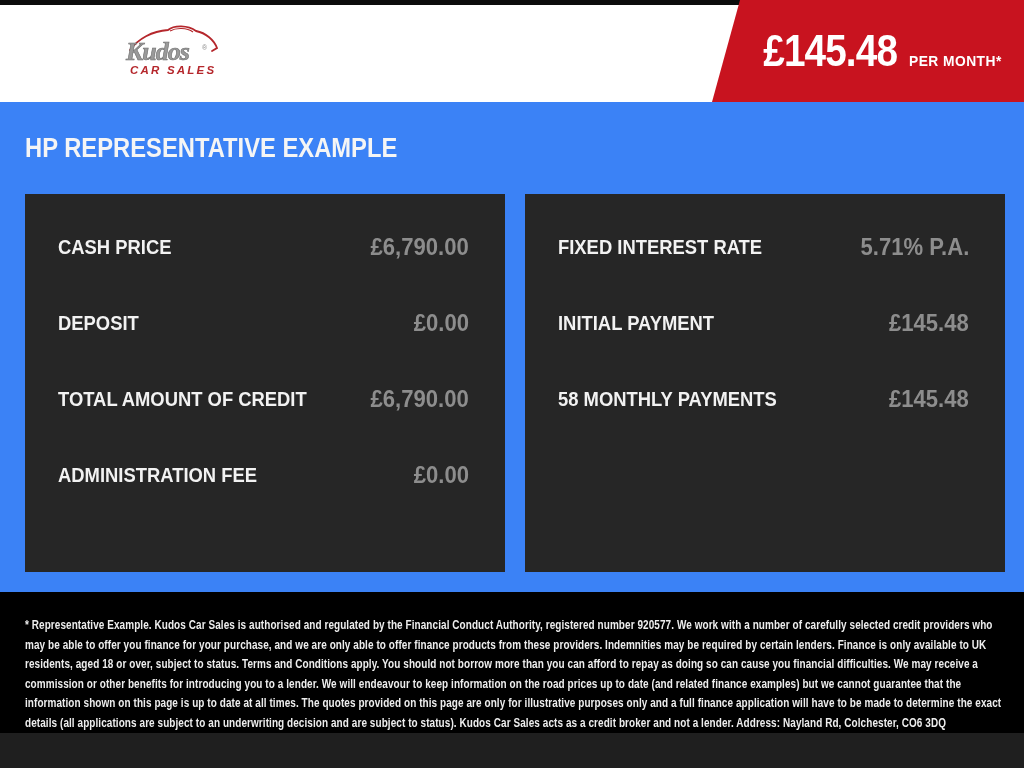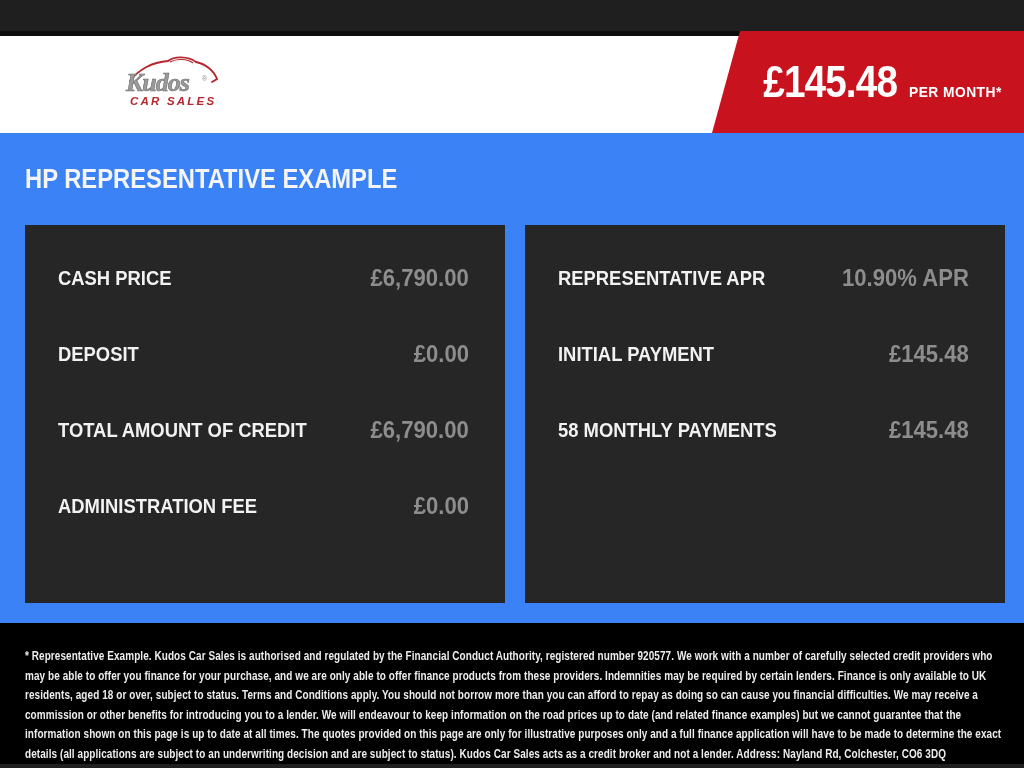--- a/index.html
+++ b/index.html
@@ -2,21 +2,21 @@
 <html><head>
 <meta charset="utf-8">
 <style>
   html,body{margin:0;padding:0;}
   body{
     width:1024px;height:768px;overflow:hidden;
     background:#1f1f1f;
     font-family:"Liberation Sans", sans-serif;
     -webkit-font-smoothing:antialiased;
   }
-  .page{width:1024px;height:632px;display:flex;flex-direction:column;position:relative;margin-top:31px;}
+  .page{width:1024px;height:632px;display:flex;flex-direction:column;position:relative;}
 
   
   .header{position:relative;height:102px;background:#ffffff;flex:0 0 auto;}
   .top-strip{position:absolute;top:0;left:0;width:100%;height:5px;background:#0c0c0c;}
   .logo{position:absolute;left:124px;top:24px;width:100px;height:58px;}
   .price-banner{
     position:absolute;top:0;right:0;width:312px;height:102px;
     background:#c8131f;
     clip-path:polygon(28px 0, 100% 0, 100% 100%, 0 100%);
     display:flex;align-items:center;justify-content:center;
@@ -113,22 +113,22 @@
           <span class="finance-value">£6,790.00</span>
         </div>
         <div class="finance-row">
           <span class="finance-label">ADMINISTRATION FEE</span>
           <span class="finance-value">£0.00</span>
         </div>
       </div>
 
       <div class="panel">
         <div class="finance-row">
-          <span class="finance-label">REPRESENTATIVE APR</span>
-          <span class="finance-value">10.90% APR</span>
+          <span class="finance-label">FIXED INTEREST RATE</span>
+          <span class="finance-value">5.71% P.A.</span>
         </div>
         <div class="finance-row">
           <span class="finance-label">INITIAL PAYMENT</span>
           <span class="finance-value">£145.48</span>
         </div>
         <div class="finance-row">
           <span class="finance-label">58 MONTHLY PAYMENTS</span>
           <span class="finance-value">£145.48</span>
         </div>
       </div>

